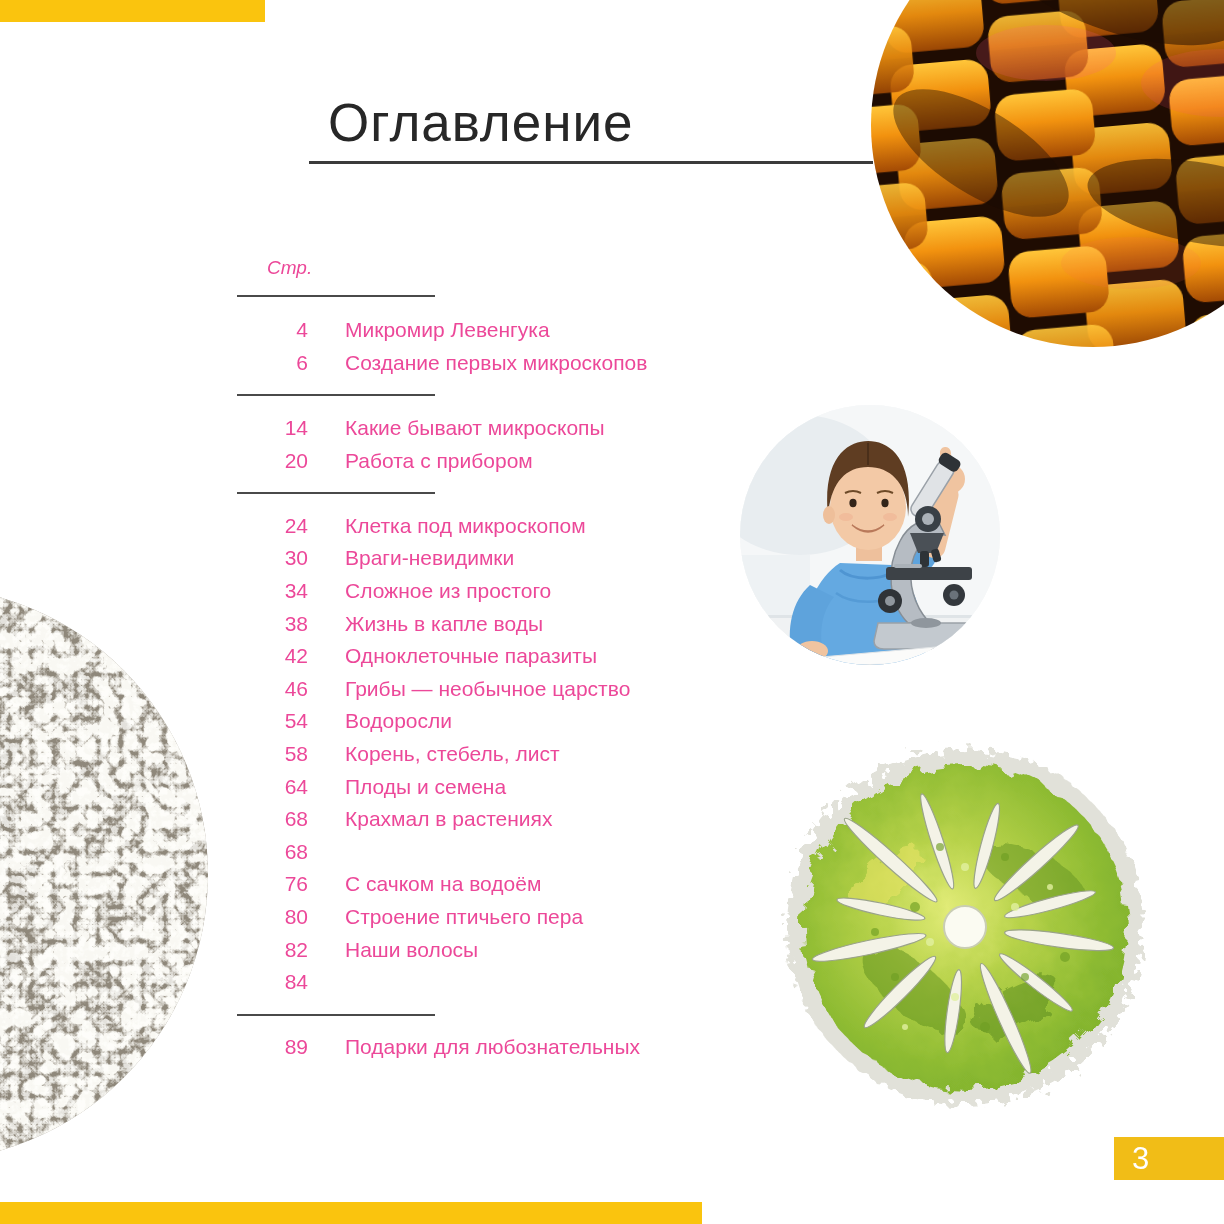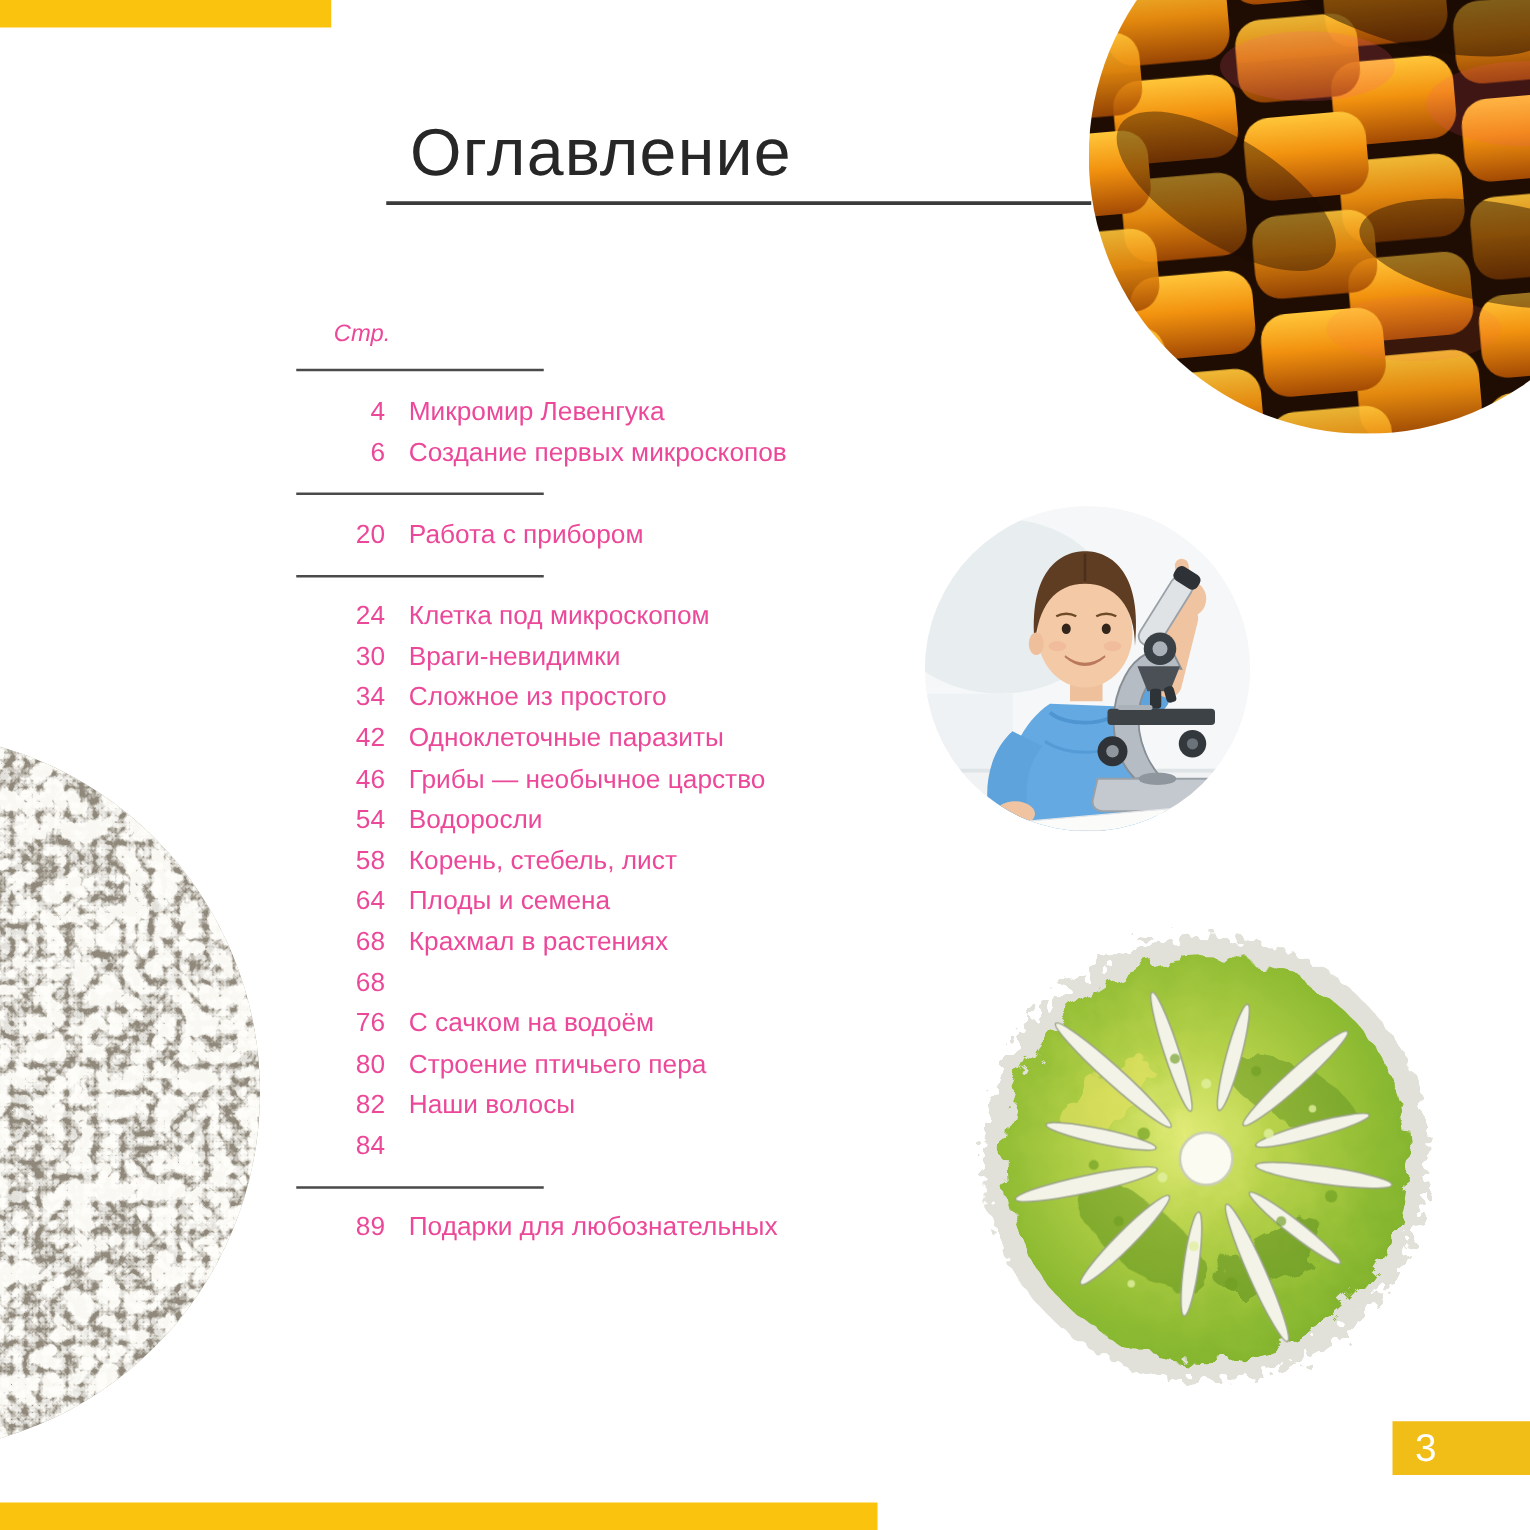--- a/index.html
+++ b/index.html
@@ -27,21 +27,21 @@
   .title-rule { position:absolute; left:309px; top:161px; width:564px; height:3px; background:#3b3b3b; }
 
   
   .toc { position:absolute; left:237px; top:254px; width:500px; color:#ec4899; }
   .stp { height:28px; line-height:28px; padding-left:30px; font-size:19px; font-style:italic; }
   .rule { width:198px; height:2px; background:#4A4A4A; }
   .stp-rule { margin-top:13px; }
   .toc-rows { margin-top:17px; }
   .toc-row { display:flex; align-items:center; height:32.6px; font-size:21px; }
   .toc-num { width:71px; text-align:right; flex:0 0 auto; }
-  .toc-title { margin-left:19px; white-space:nowrap; }
+  .toc-title { margin-left:37px; white-space:nowrap; }
   .toc-divider { height:32.6px; display:flex; align-items:center; }
 
   
   .pagenum-box {
     position:absolute; left:1114px; top:1137px; width:110px; height:43px;
     background:#F1BD17; color:#ffffff; font-size:31px; line-height:43px; padding-left:18px;
     box-sizing:border-box;
   }
 </style>
 </head>
@@ -238,20 +238,24 @@
       <div class="toc-row">
         <span class="toc-num">6</span>
         <span class="toc-title">Создание первых микроскопов</span>
       </div>
 
       <div class="toc-divider">
           <span class="rule"></span>
         </div>
 
       <div class="toc-row">
+        <span class="toc-num">14</span>
+        <span class="toc-title">Какие бывают микроскопы</span>
+      </div>
+      <div class="toc-row">
         <span class="toc-num">20</span>
         <span class="toc-title">Работа с прибором</span>
       </div>
 
       <div class="toc-divider">
           <span class="rule"></span>
         </div>
 
       <div class="toc-row">
         <span class="toc-num">24</span>
@@ -259,20 +263,24 @@
       </div>
       <div class="toc-row">
         <span class="toc-num">30</span>
         <span class="toc-title">Враги-невидимки</span>
       </div>
       <div class="toc-row">
         <span class="toc-num">34</span>
         <span class="toc-title">Сложное из простого</span>
       </div>
       <div class="toc-row">
+        <span class="toc-num">38</span>
+        <span class="toc-title">Жизнь в капле воды</span>
+      </div>
+      <div class="toc-row">
         <span class="toc-num">42</span>
         <span class="toc-title">Одноклеточные паразиты</span>
       </div>
       <div class="toc-row">
         <span class="toc-num">46</span>
         <span class="toc-title">Грибы — необычное царство</span>
       </div>
       <div class="toc-row">
         <span class="toc-num">54</span>
         <span class="toc-title">Водоросли</span>

